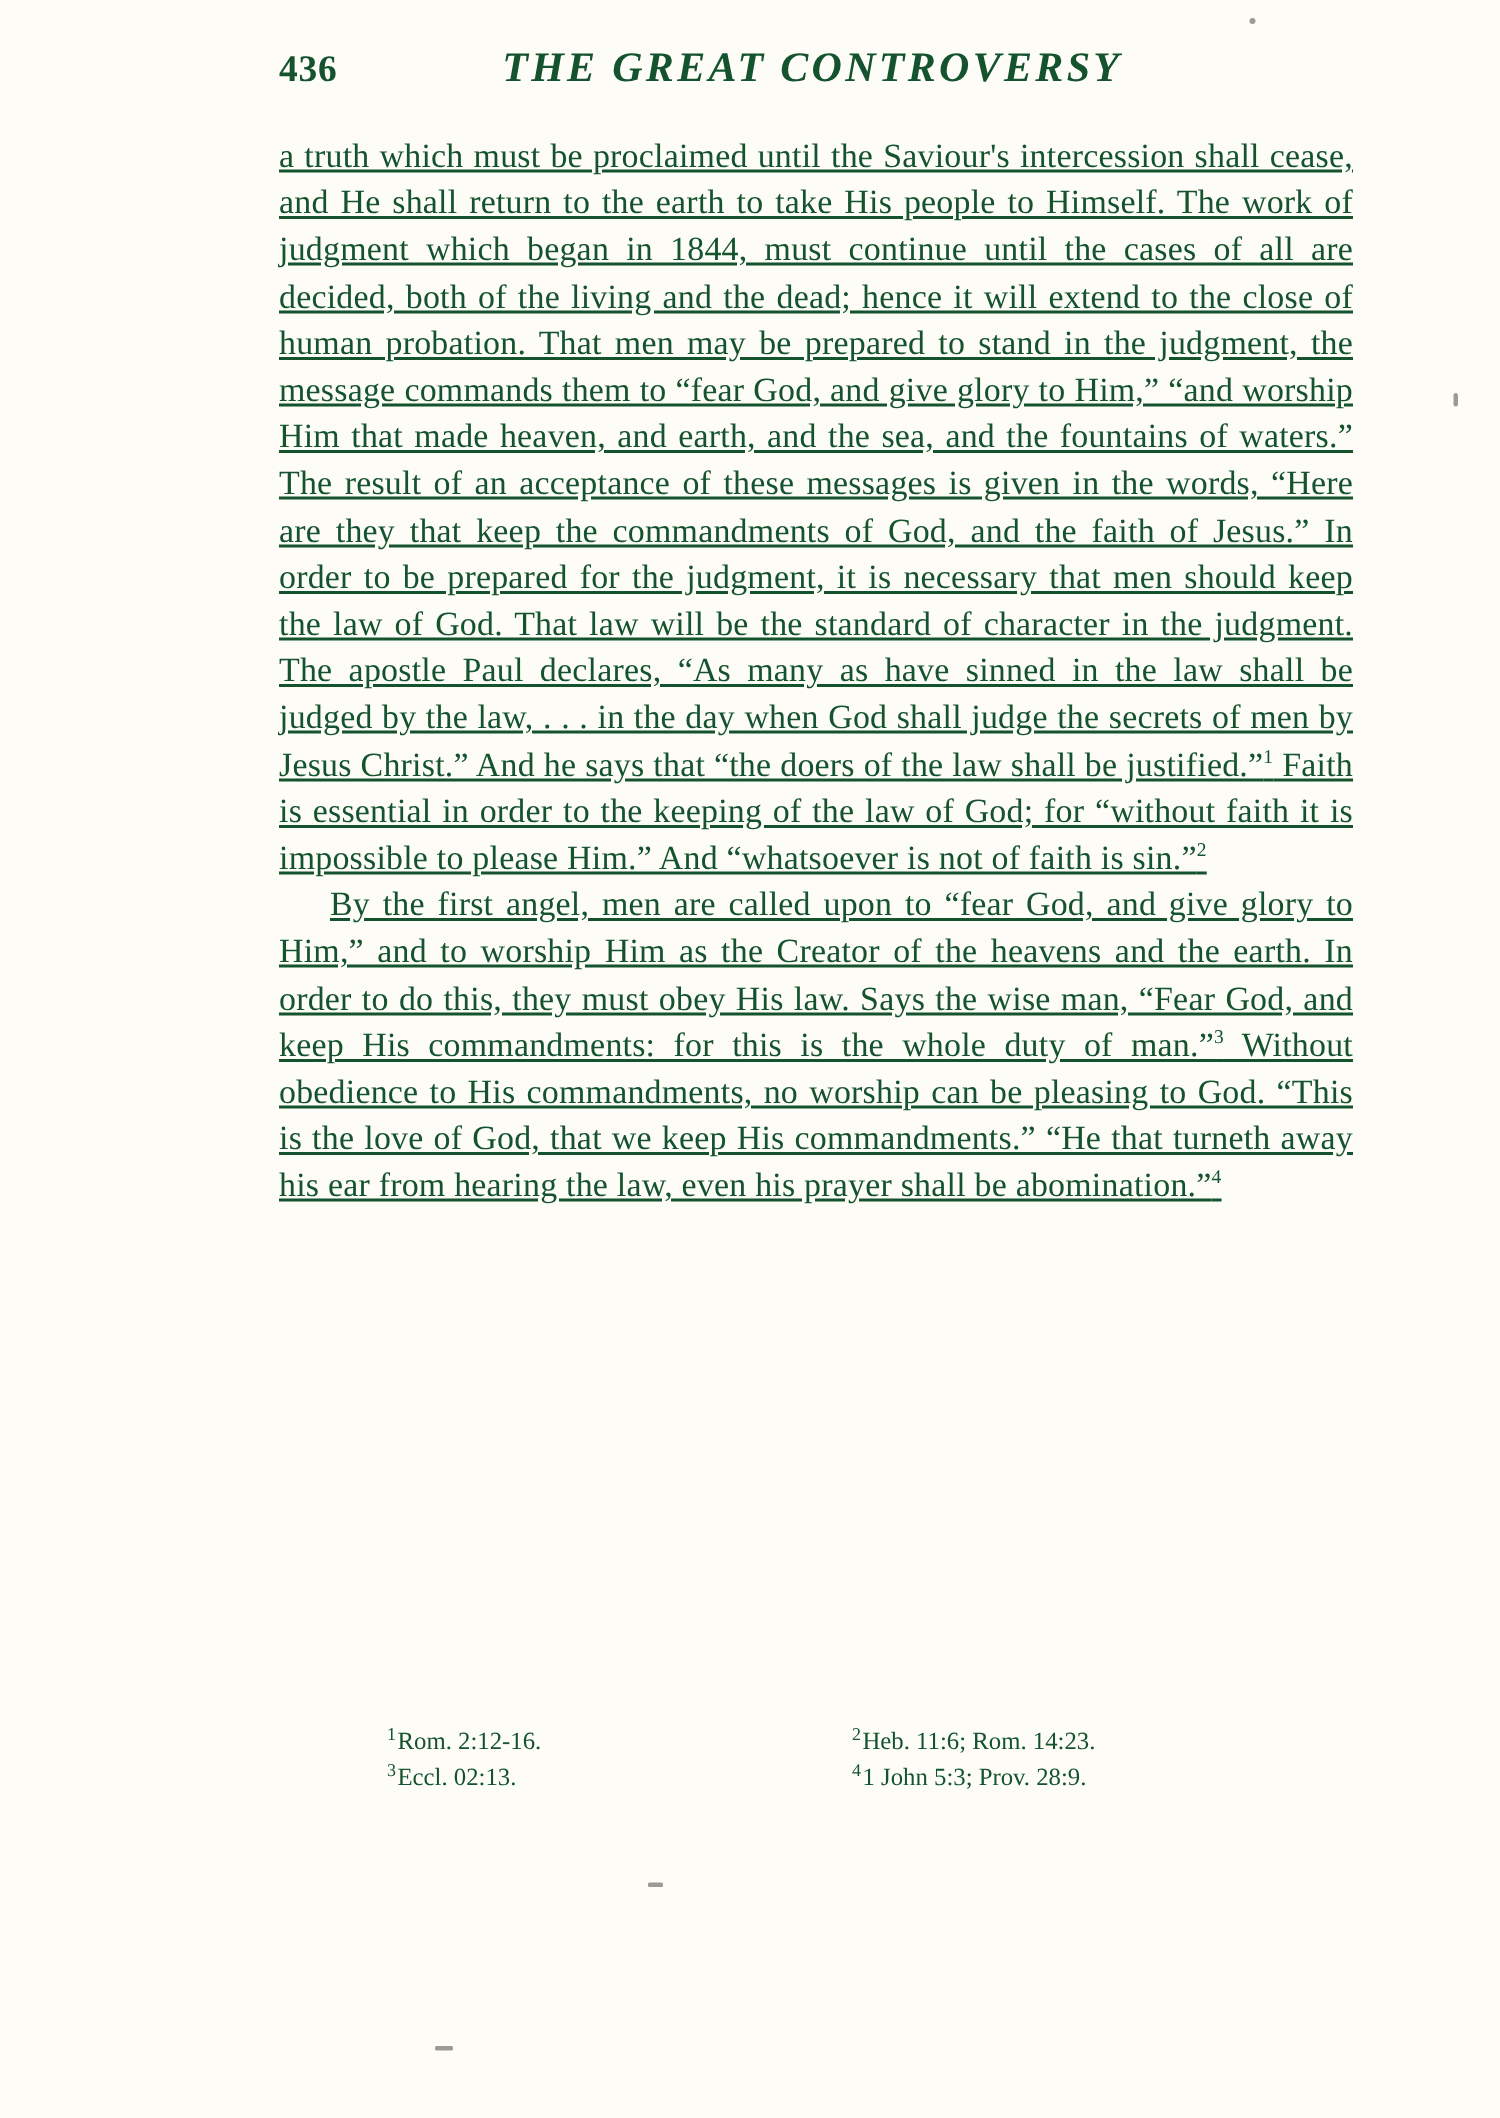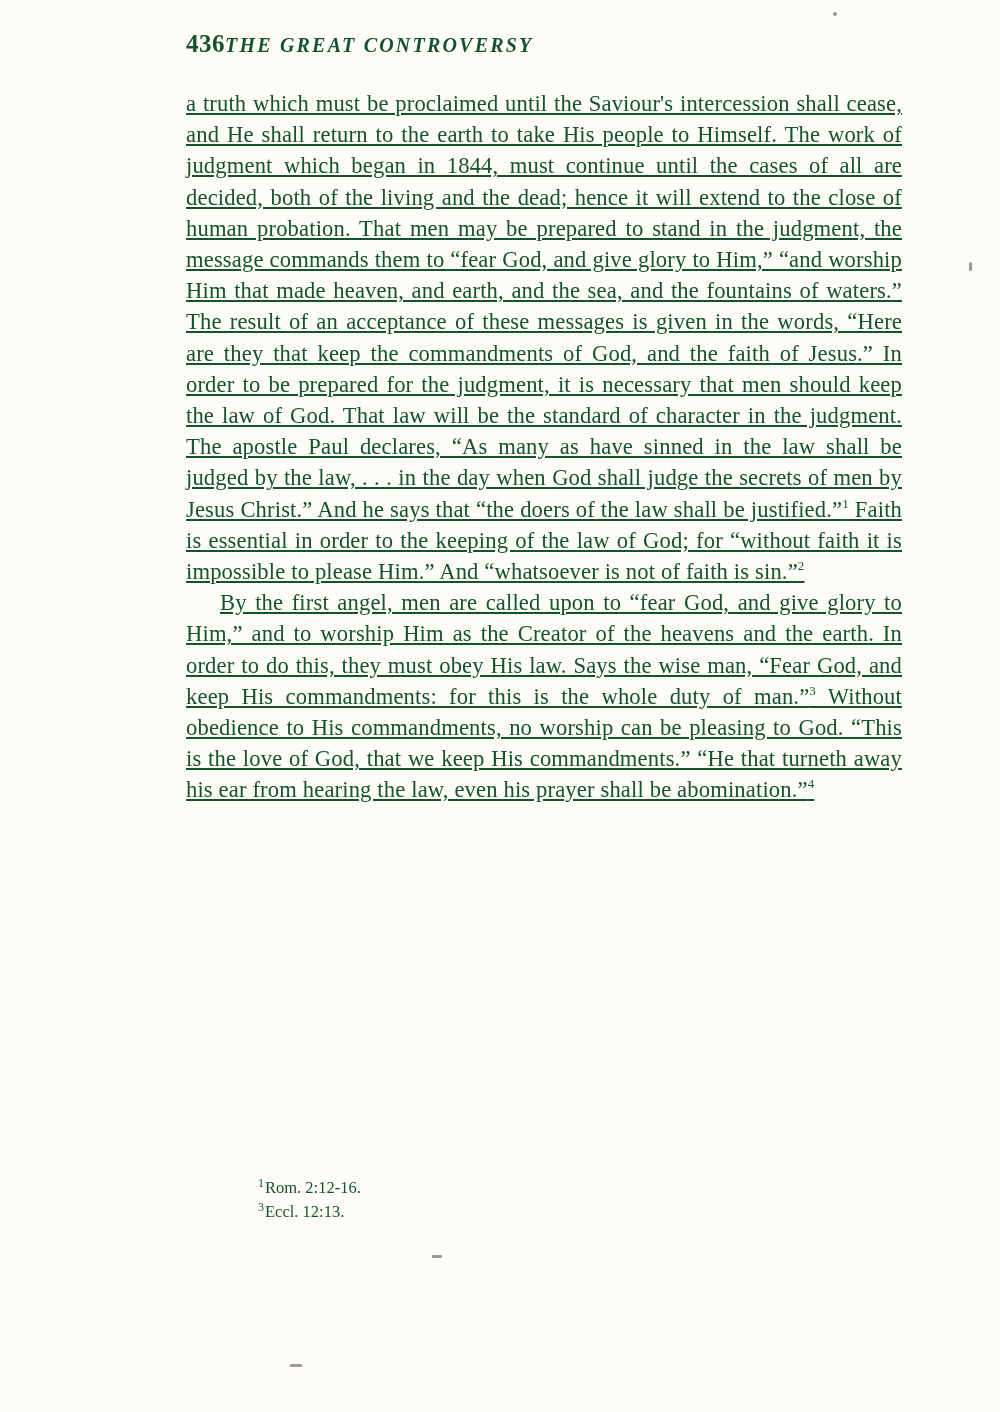--- a/index.html
+++ b/index.html
@@ -25,22 +25,22 @@
     display: flex;
     align-items: baseline;
   }
   .page-number {
     font-size: 25px;
     font-weight: bold;
     letter-spacing: 0.5px;
   }
   .running-head {
     flex: 1;
-    text-align: left;
-    font-size: 20px;
+    text-align: center;
+    font-size: 28px;
     font-weight: bold;
     font-style: italic;
     letter-spacing: 2.2px;
     padding-right: 40px;
   }
   .body-col {
     position: absolute;
     top: 88px;
     left: 186px;
     width: 716px;
@@ -58,21 +58,21 @@
     text-indent: 34px;
   }
   sup {
     font-size: 13px;
     vertical-align: super;
     line-height: 0;
   }
   .footnotes {
     position: absolute;
     left: 258px;
-    top: 1176px;
+    top: 1149px;
     width: 620px;
     font-size: 16.5px;
     line-height: 24px;
   }
   .fn-row {
     display: flex;
   }
   .fn-col {
     width: 50%;
     white-space: nowrap;
@@ -108,23 +108,25 @@
     <p class="para"><span>a truth which must be proclaimed until the Saviour's intercession shall cease, and He shall return to the earth to take His people to Himself.  The work of judgment which began in 1844, must continue until the cases of all are decided, both of the living and the dead; hence it will extend to the close of human probation.  That men may be prepared to stand in the judgment, the message commands them to “fear God, and give glory to Him,” “and worship Him that made heaven, and earth, and the sea, and the fountains of waters.”  The result of an acceptance of these messages is given in the words, “Here are they that keep the commandments of God, and the faith of Jesus.”  In order to be prepared for the judgment, it is necessary that men should keep the law of God.  That law will be the standard of character in the judgment.  The apostle Paul declares, “As many as have sinned in the law shall be judged by the law, . . . in the day when God shall judge the secrets of men by Jesus Christ.”  And he says that “the doers of the law shall be justified.”</span><sup>1</sup><span>  Faith is essential in order to the keeping of the law of God; for “without faith it is impossible to please Him.”  And “whatsoever is not of faith is sin.”</span><sup>2</sup></p>
 
     <p class="para indent"><span>By the first angel, men are called upon to “fear God, and give glory to Him,” and to worship Him as the Creator of the heavens and the earth.  In order to do this, they must obey His law.  Says the wise man, “Fear God, and keep His commandments: for this is the whole duty of man.”</span><sup>3</sup><span>  Without obedience to His commandments, no worship can be pleasing to God.  “This is the love of God, that we keep His commandments.”  “He that turneth away his ear from hearing the law, even his prayer shall be abomination.”</span><sup>4</sup></p>
 
 
   </div>
 
   <div class="footnotes">
     <div class="fn-row">
       <div class="fn-col"><span class="marker">1</span><span>Rom. 2:12-16.</span></div>
+      <div class="fn-col"><span class="marker">2</span><span>Heb. 11:6; Rom. 14:23.</span></div>
     </div>
     <div class="fn-row">
-      <div class="fn-col"><span class="marker">3</span><span>Eccl. 12:13.</span></div>
+      <div class="fn-col"><span class="marker">3</span><span>Eccl. 02:13.</span></div>
+      <div class="fn-col"><span class="marker">4</span><span>1 John 5:3; Prov. 28:9.</span></div>
     </div>
   </div>
 
   <div class="speck s1"></div>
   <div class="speck s2"></div>
   <div class="speck s3"></div>
   <div class="speck s4"></div>
 
 </div>
 

